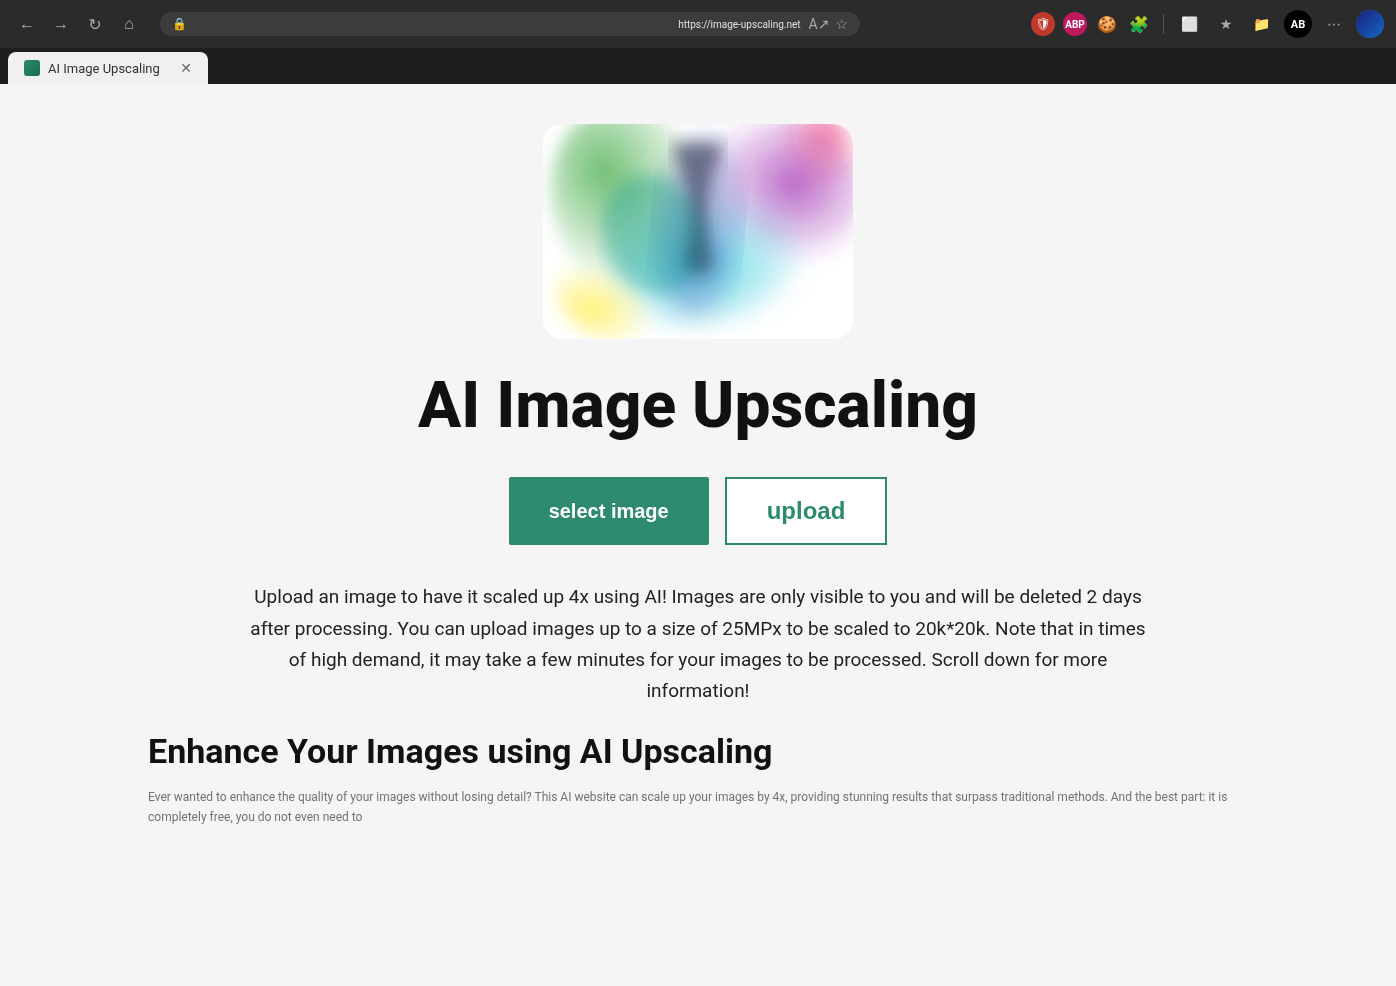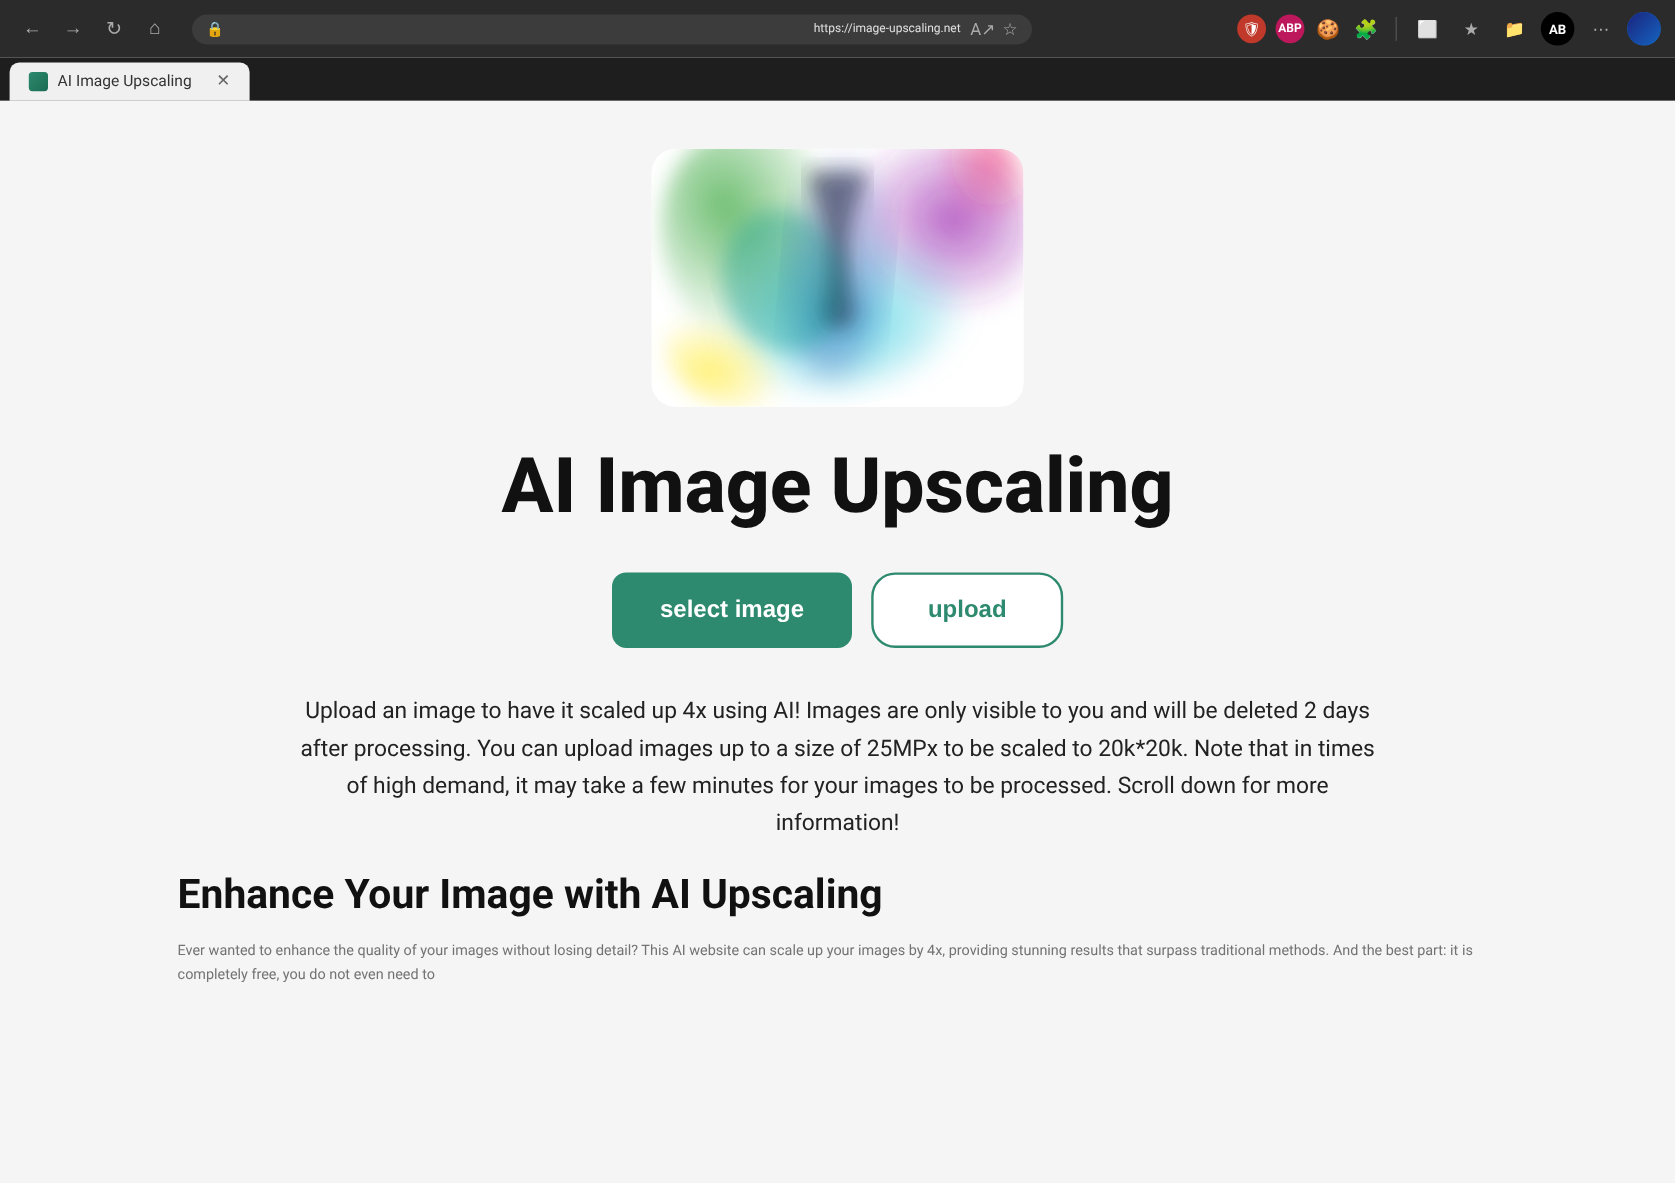--- a/index.html
+++ b/index.html
@@ -195,35 +195,35 @@
     .buttons-row {
       display: flex;
       gap: 16px;
       margin-bottom: 36px;
     }
 
     .btn-select {
       background: #2d8a6e;
       color: white;
       border: none;
-      border-radius: 12px;
+      border-radius: 2px;
       padding: 18px 40px;
       font-size: 20px;
       font-weight: 600;
       cursor: pointer;
       min-width: 200px;
     }
 
     .btn-upload {
       background: white;
       color: #2d8a6e;
       border: 2px solid #2d8a6e;
-      border-radius: 20px;
+      border-radius: 0;
       padding: 18px 40px;
-      font-size: 20px;
+      font-size: 24px;
       font-weight: 600;
       cursor: pointer;
       min-width: 160px;
     }
 
     .description-text {
       max-width: 900px;
       text-align: center;
       font-size: 19px;
       line-height: 1.65;
@@ -348,16 +348,16 @@
 
   <h1 class="main-title">AI Image Upscaling</h1>
 
   <div class="buttons-row">
     <button class="btn-select">select image</button>
     <button class="btn-upload">upload</button>
   </div>
 
   <p class="description-text">Upload an image to have it scaled up 4x using AI! Images are only visible to you and will be deleted 2 days after processing. You can upload images up to a size of 25MPx to be scaled to 20k*20k. Note that in times of high demand, it may take a few minutes for your images to be processed. Scroll down for more information!</p>
 
-  <h2 class="section-title">Enhance Your Image with AI Upscaling</h2>
+  <h2 class="section-title">Enhance Your Images using AI Upscaling</h2>
 
   <p class="section-text">Ever wanted to enhance the quality of your images without losing detail? This AI website can scale up your images by 4x, providing stunning results that surpass traditional methods. And the best part: it is completely free, you do not even need to</p>
 </div>
 
 </body></html>

